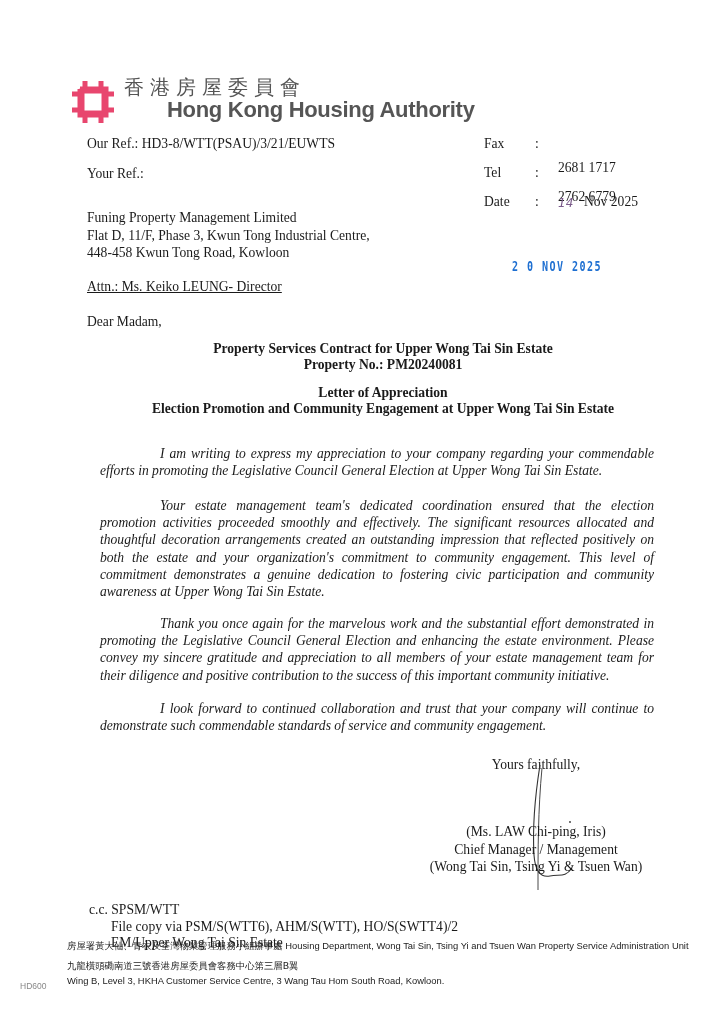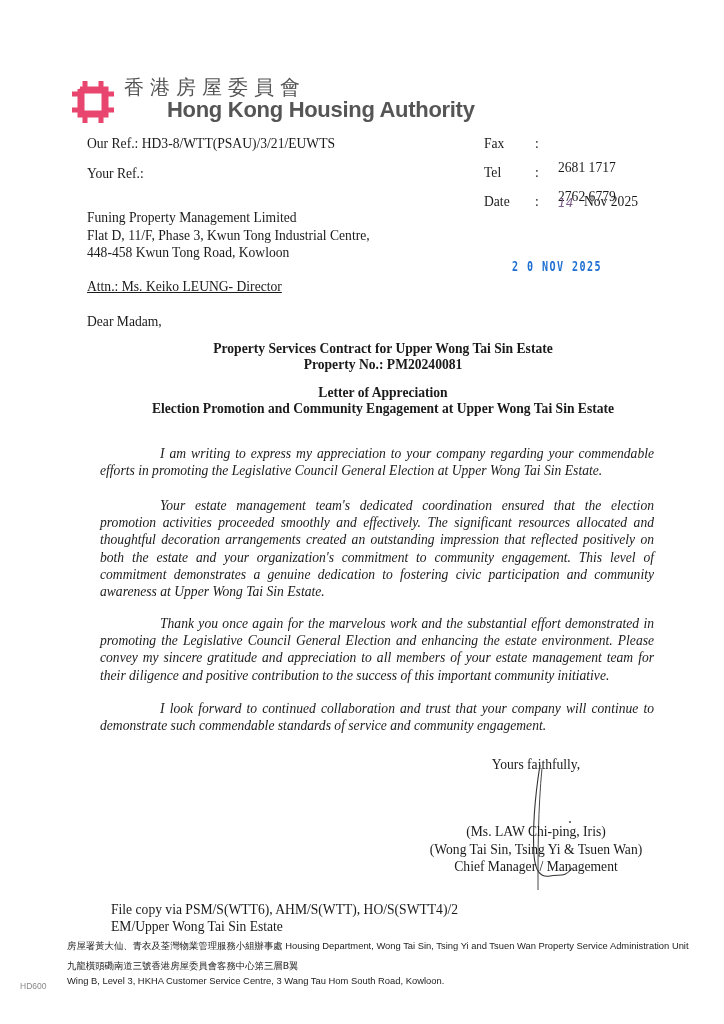--- a/index.html
+++ b/index.html
@@ -94,25 +94,26 @@
   </div>
 
 <div class="abs sig" style="top:756px">Yours faithfully,</div>
 <svg class="abs signature" viewBox="0 0 70 140">
   <path d="M20 5 C16 30, 12 60, 14 95 C15 110, 20 118, 30 116 C40 114, 45 118, 52 108" fill="none" stroke="#333" stroke-width="1.1"></path>
   <path d="M22 8 C18 50, 18 90, 18 130" fill="none" stroke="#333" stroke-width="0.9"></path>
   <circle cx="50" cy="62" r="0.9" fill="#333"></circle>
 </svg>
 <div class="abs sig" style="top:823px">
   <div>(Ms. LAW Chi-ping, Iris)</div>
+  <div>Chief Manager / Management</div>
   <div>(Wong Tai Sin, Tsing Yi &amp; Tsuen Wan)</div>
-  <div>Chief Manager / Management</div>
 </div>
 
 <div class="abs cc">
+  <div>c.c. SPSM/WTT</div>
   <div class="ind">File copy via PSM/S(WTT6), AHM/S(WTT), HO/S(SWTT4)/2</div>
   <div class="ind">EM/Upper Wong Tai Sin Estate</div>
 </div>
 
 <div class="abs foot" style="left:67px;top:940px">
   <span class="foot-zh">房屋署黃大仙、青衣及荃灣物業管理服務小組辦事處</span>
   <span>Housing Department, Wong Tai Sin, Tsing Yi and Tsuen Wan Property Service Administration Unit</span>
 </div>
 <div class="abs foot foot-zh" style="left:67px;top:960px">九龍橫頭磡南道三號香港房屋委員會客務中心第三層B翼</div>
 <div class="abs foot" style="left:67px;top:975px">Wing B, Level 3, HKHA Customer Service Centre, 3 Wang Tau Hom South Road, Kowloon.</div>

